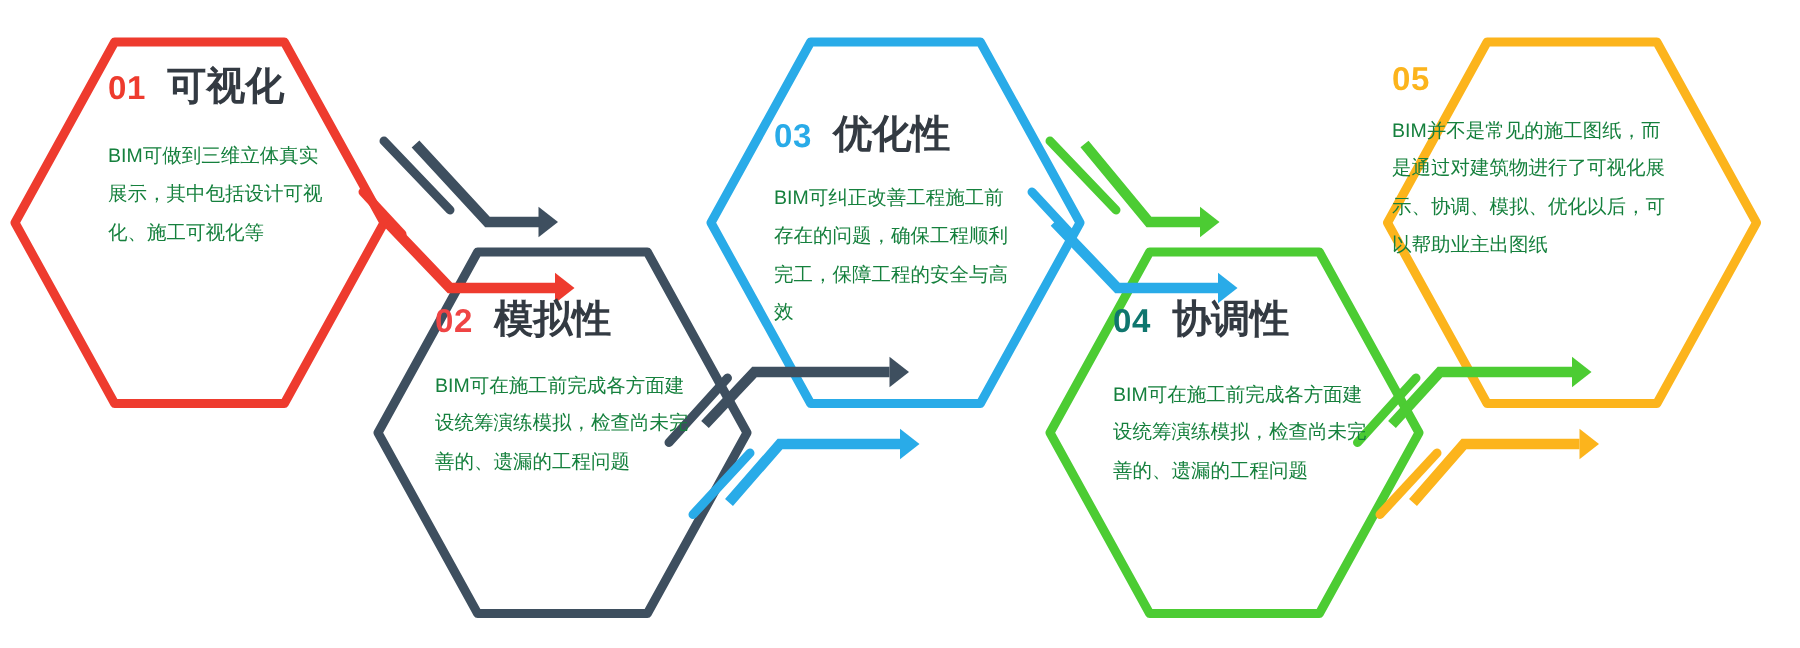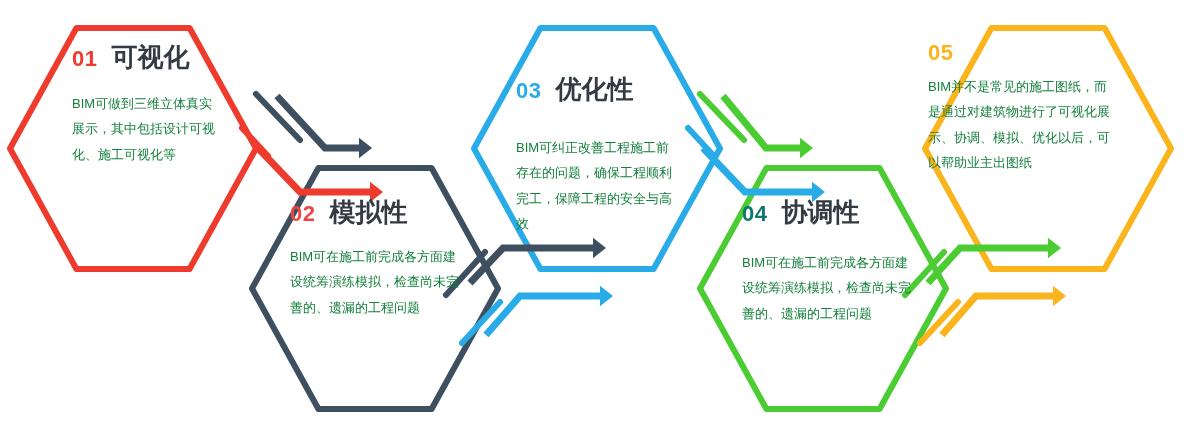--- a/index.html
+++ b/index.html
@@ -83,21 +83,21 @@
       <span class="ttl">模拟性</span>
     </div>
     <div class="body" style="margin-top:14px;width:172px;">BIM可在施工前完成各方面建设统筹演练模拟，检查尚未完善的、遗漏的工程问题</div>
   </div>
 
   <div class="card" style="left:516px;top:36px;width:180px;">
     <div class="hdr">
       <span class="num" style="color: rgb(41, 171, 232); margin-top: 42px;">03</span>
       <span class="ttl">优化性</span>
     </div>
-    <div class="body" style="margin-top:28px;width:162px;">BIM可纠正改善工程施工前存在的问题，确保工程顺利完工，保障工程的安全与高效</div>
+    <div class="body" style="margin-top:12px;width:162px;">BIM可纠正改善工程施工前存在的问题，确保工程顺利完工，保障工程的安全与高效</div>
   </div>
 
   <div class="card" style="left:742px;top:195px;width:190px;">
     <div class="hdr">
       <span class="num" style="color: #0f766e;">04</span>
       <span class="ttl">协调性</span>
     </div>
     <div class="body" style="margin-top:20px;width:172px;">BIM可在施工前完成各方面建设统筹演练模拟，检查尚未完善的、遗漏的工程问题</div>
   </div>
 

